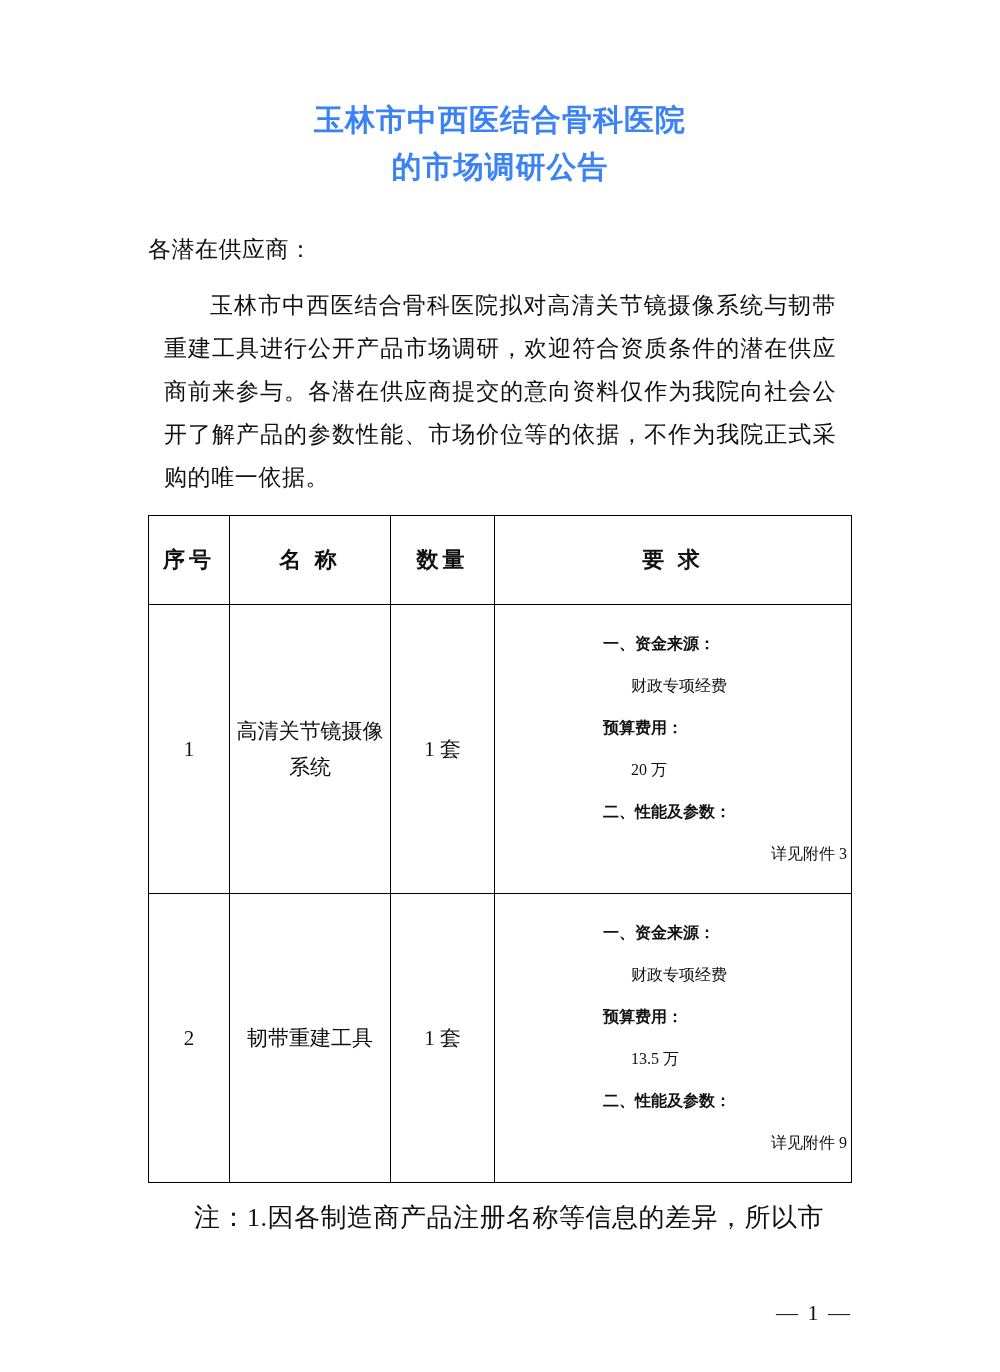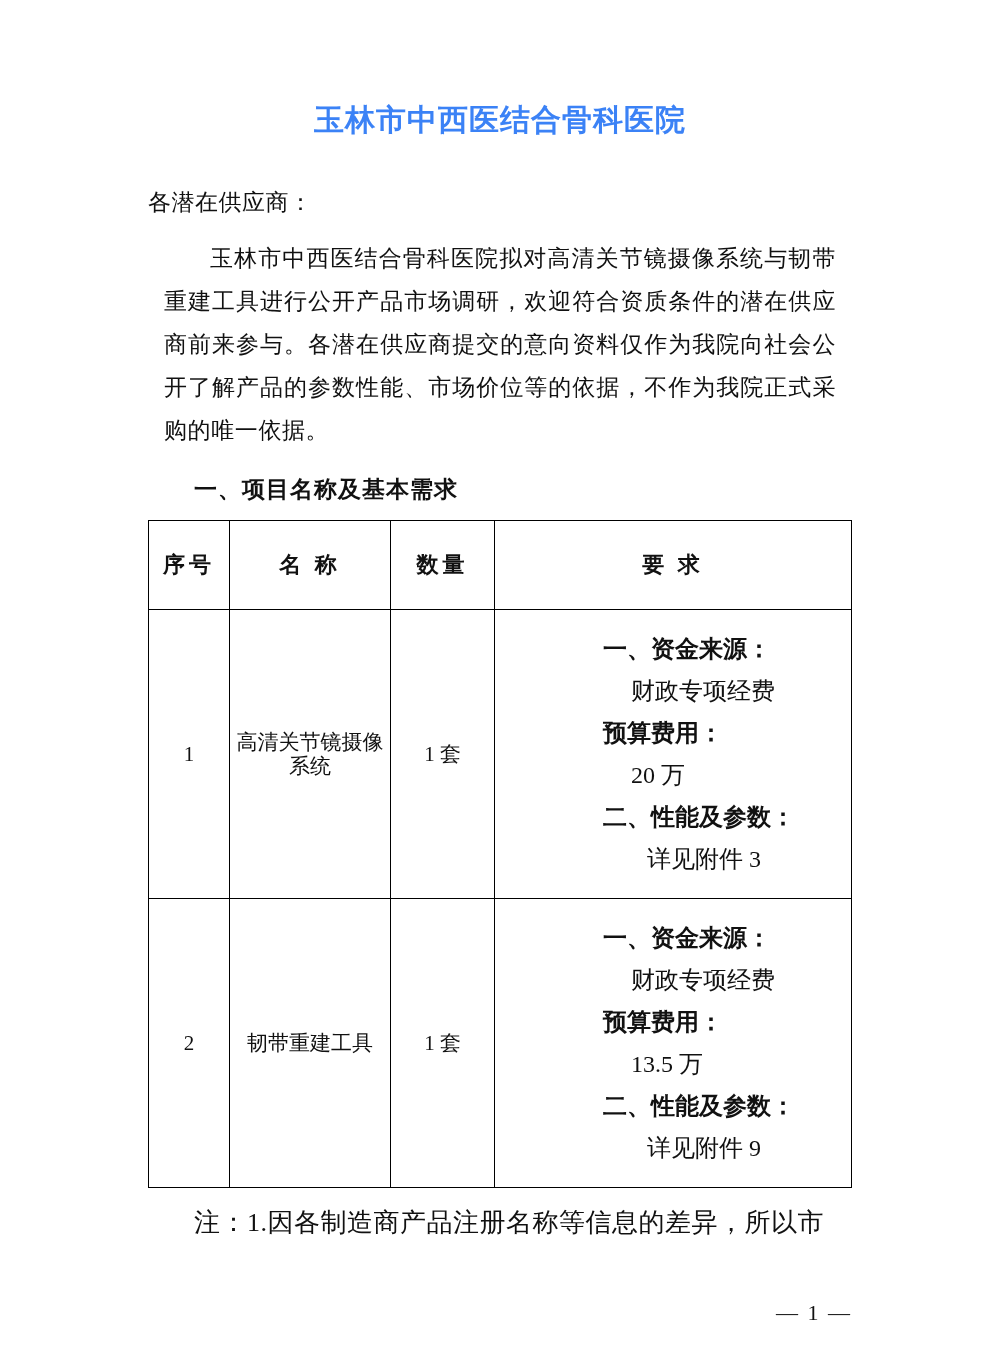--- a/index.html
+++ b/index.html
@@ -79,37 +79,37 @@
   .col-name { width: 152px; }
   .col-qty { width: 95px; }
   .cell-center {
     text-align: center;
     font-size: 21px;
     line-height: 34px;
   }
   .cell-name {
     text-align: center;
     font-size: 21px;
-    line-height: 24px;
+    line-height: 36px;
     padding: 0 6px;
   }
   .req-cell {
     padding: 16px 10px 20px 10px;
   }
   .req-line {
-    font-size: 24px;
+    font-size: 16px;
     line-height: 42px;
     white-space: nowrap;
   }
   .req-line.bold {
     font-weight: bold;
   }
   .indent-1 { padding-left: 104px; }
   .indent-2 { padding-left: 132px; }
-  .indent-3 { padding-left: 148px; }
+  .indent-3 { padding-left: 148px; text-align: right; }
   .note {
     font-size: 26px;
     line-height: 38px;
     margin-top: 16px;
     text-indent: 46px;
     letter-spacing: 0.5px;
   }
   .page-number {
     position: absolute;
     bottom: 46px;
@@ -118,27 +118,27 @@
     letter-spacing: 2px;
   }
 </style>
 </head>
 <body>
 
 <div class="page">
 
   <div class="title-block">
     <div class="title-line">玉林市中西医结合骨科医院</div>
+    <div class="title-line">的市场调研公告</div>
   </div>
 
   <p class="salutation">各潜在供应商：</p>
 
   <p class="para">玉林市中西医结合骨科医院拟对高清关节镜摄像系统与韧带重建工具进行公开产品市场调研，欢迎符合资质条件的潜在供应商前来参与。各潜在供应商提交的意向资料仅作为我院向社会公开了解产品的参数性能、市场价位等的依据，不作为我院正式采购的唯一依据。</p>
 
-  <div class="section-heading">一、项目名称及基本需求</div>
 
   <table class="req-table">
     <thead>
       <tr>
         <th class="col-no">序号</th>
         <th class="col-name">名 称</th>
         <th class="col-qty">数量</th>
         <th>要 求</th>
       </tr>
     </thead>

